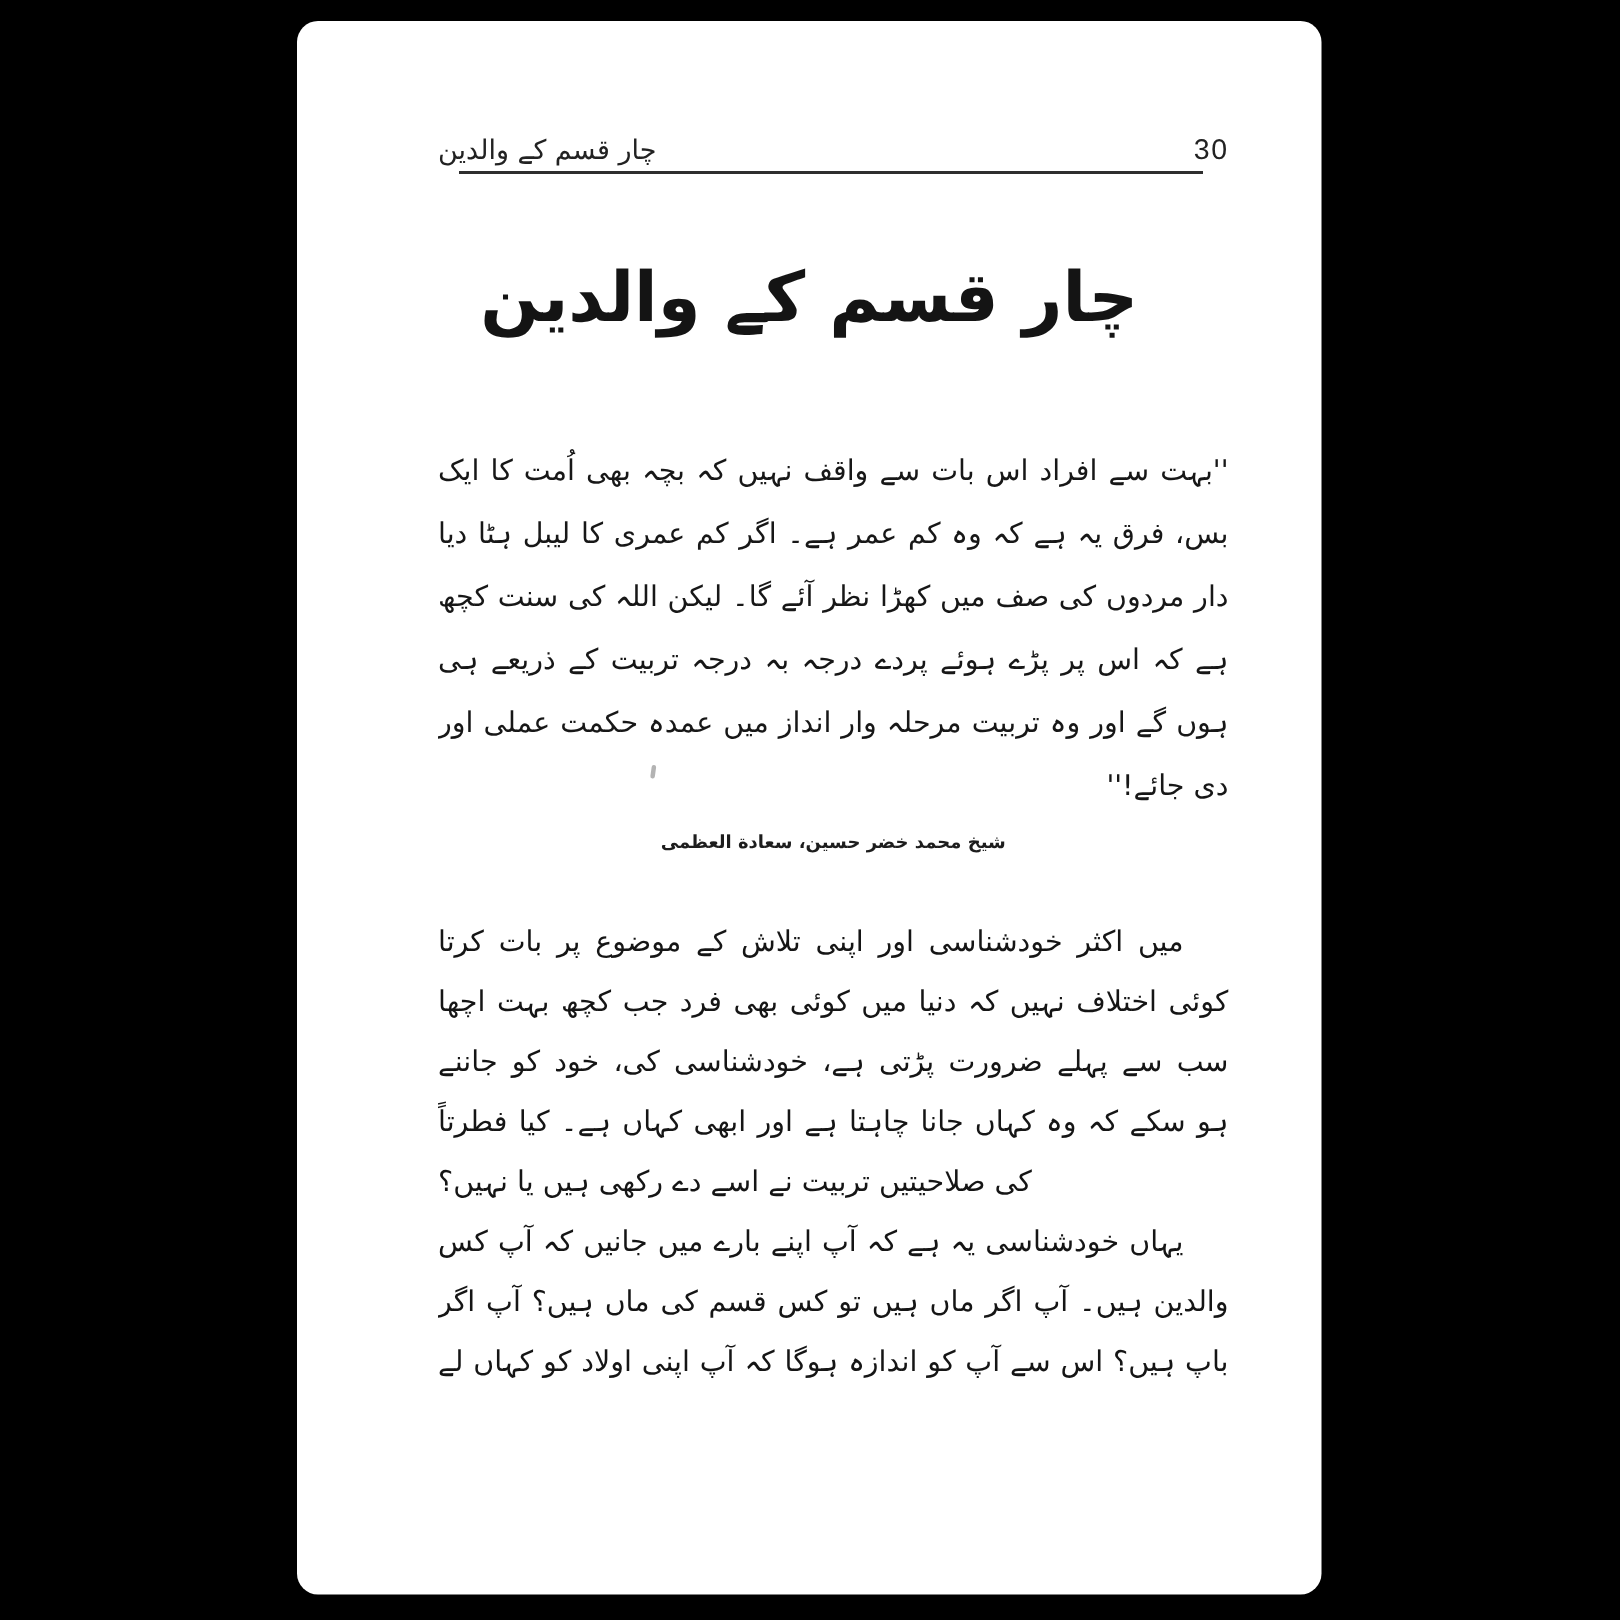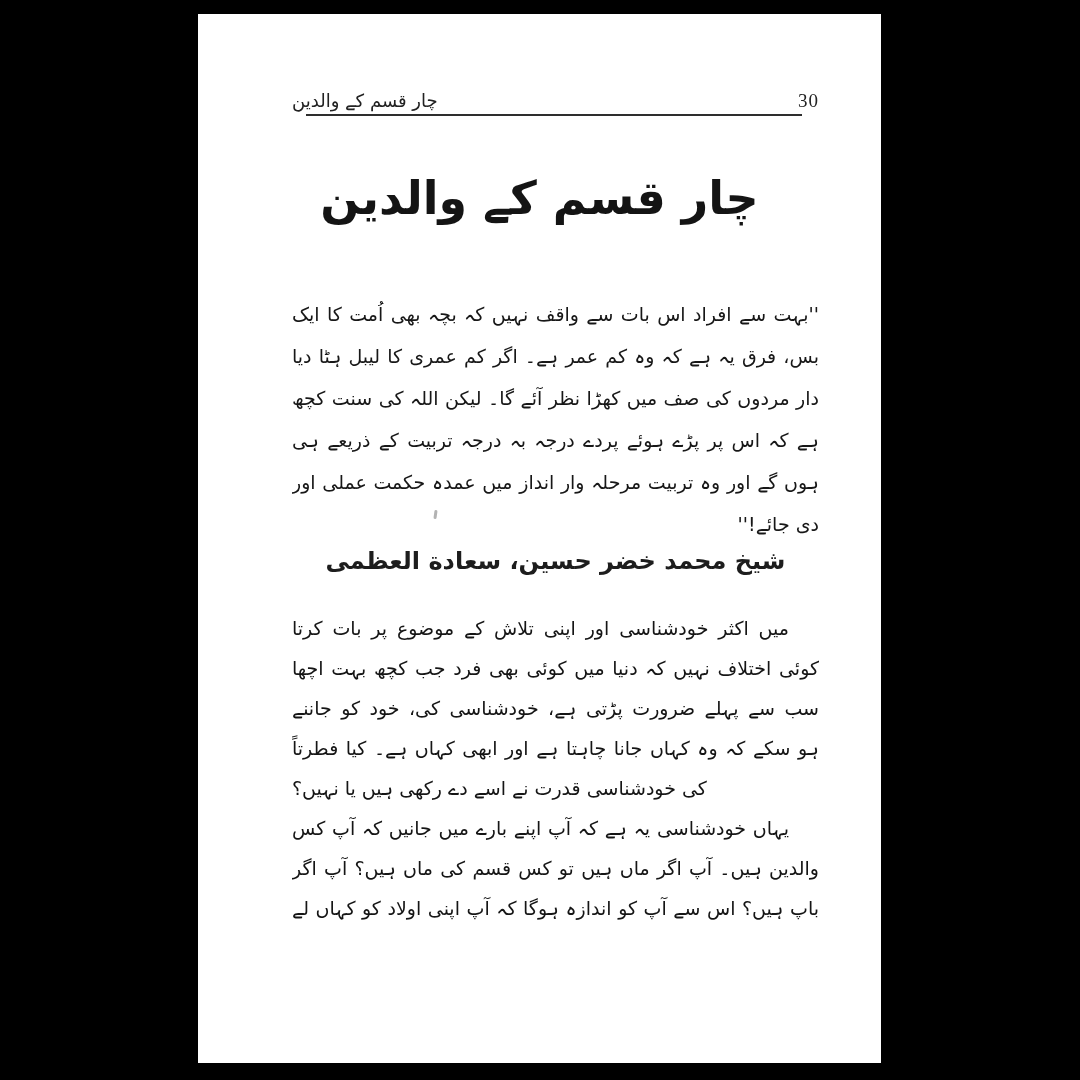--- a/index.html
+++ b/index.html
@@ -18,20 +18,21 @@
     background: #000000;
   }
   .page {
     position: absolute;
     left: 198px;
     top: 14px;
     width: 683px;
     height: 1049px;
     background: #ffffff;
     color: #1c1c1c;
+    border-radius: 14px;
   }
   
   .header {
     position: absolute;
     left: 94px;
     top: 60px;
     width: 527px;
     height: 38px;
     display: flex;
     flex-direction: row;
@@ -41,21 +42,21 @@
     font-size: 18px;
     color: #222222;
   }
   .header .hdr-urdu {
     direction: rtl;
     white-space: nowrap;
     line-height: 1.3;
   }
   .header .hdr-num {
     font-size: 19px;
-    font-family: Liberation Serif, serif;
+    font-family: Liberation Sans, sans-serif;
     letter-spacing: 1px;
   }
   .rule {
     position: absolute;
     left: 108px;
     top: 100px;
     width: 496px;
     height: 0;
     border-top: 2px solid #2e2e2e;
   }
@@ -113,21 +114,21 @@
   
   .attrib {
     position: absolute;
     left: 94px;
     top: 530px;
     width: 527px;
     height: 34px;
     line-height: 34px;
     text-align: center;
     direction: rtl;
-    font-size: 24px;
+    font-size: 12px;
     font-weight: bold;
     color: #1d1d1d;
     letter-spacing: 0.5px;
   }
   
   .bodytext {
     position: absolute;
     left: 94px;
     top: 594px;
     width: 527px;
@@ -169,20 +170,20 @@
 
     <div class="stray"></div>
 
     <div class="attrib">شیخ محمد خضر حسین، سعادة العظمی</div>
 
     <div class="bodytext">
       <div class="ln j indent">میں اکثر خودشناسی اور اپنی تلاش کے موضوع پر بات کرتا ہوں۔ اس بات پر</div>
       <div class="ln j">کوئی اختلاف نہیں کہ دنیا میں کوئی بھی فرد جب کچھ بہت اچھا کرنے کا اِرادہ کرتا ہے تو</div>
       <div class="ln j">سب سے پہلے ضرورت پڑتی ہے، خودشناسی کی، خود کو جاننے کی، تا کہ اسے یہ ادراک</div>
       <div class="ln j">ہو سکے کہ وہ کہاں جانا چاہتا ہے اور ابھی کہاں ہے۔ کیا فطرتاً اس میں وہاں تک جانے</div>
-      <div class="ln l">کی خودشناسی قدرت نے اسے دے رکھی ہیں یا نہیں؟</div>
+      <div class="ln l">کی صلاحیتیں تربیت نے اسے دے رکھی ہیں یا نہیں؟</div>
       <div class="ln j indent">یہاں خودشناسی یہ ہے کہ آپ اپنے بارے میں جانیں کہ آپ کس قسم کے</div>
       <div class="ln j">والدین ہیں۔ آپ اگر ماں ہیں تو کس قسم کی ماں ہیں؟ آپ اگر باپ ہیں تو کس قسم کے</div>
       <div class="ln j">باپ ہیں؟ اس سے آپ کو اندازہ ہوگا کہ آپ اپنی اولاد کو کہاں لے جانا اور دیکھنا</div>
     </div>
 
   </div>
 </div>
 
 </body></html>

